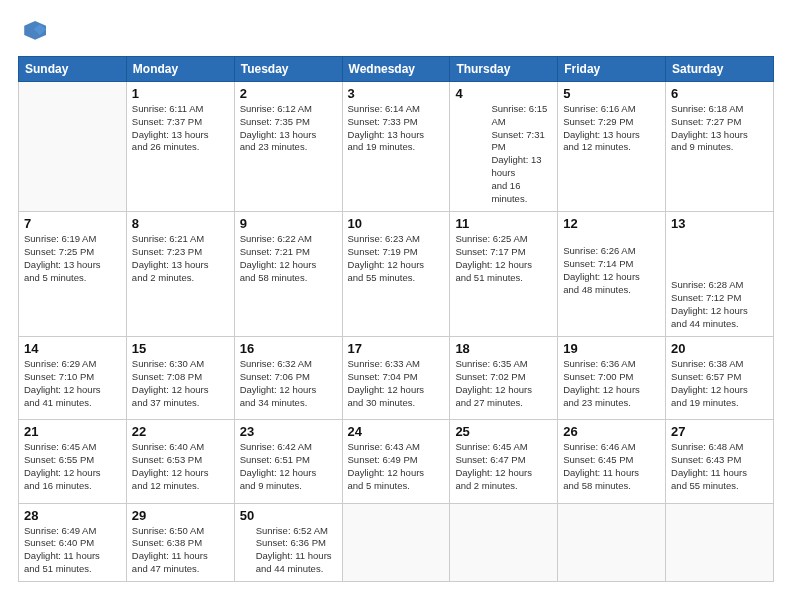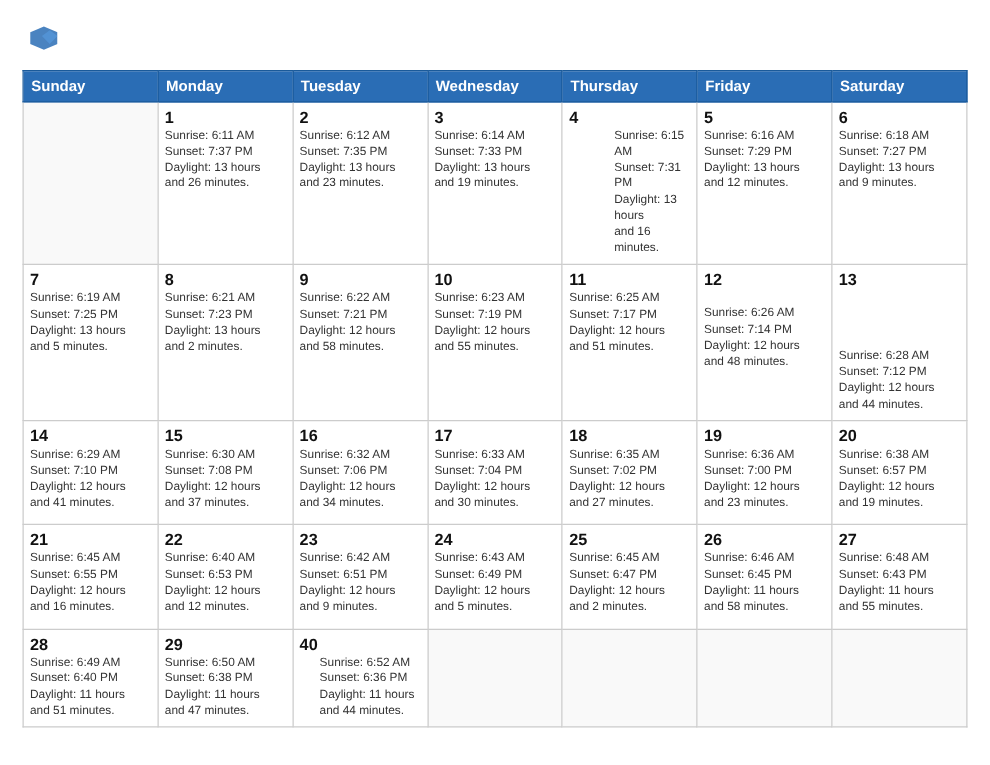--- a/index.html
+++ b/index.html
@@ -349,21 +349,21 @@
 and 51 minutes.</div>
           </td>
           <td>
             <span class="day-num">29</span>
             <div class="day-info" style="white-space: pre-line;">Sunrise: 6:50 AM
 Sunset: 6:38 PM
 Daylight: 11 hours
 and 47 minutes.</div>
           </td>
           <td>
-            <span class="day-num">40</span>
+            <span class="day-num">50</span>
             <div class="day-info" style="white-space: pre-line; margin-left: 16px;">Sunrise: 6:52 AM
 Sunset: 6:36 PM
 Daylight: 11 hours
 and 44 minutes.</div>
           </td>
           <td class="empty-cell"></td>
           <td class="empty-cell"></td>
           <td class="empty-cell"></td>
           <td class="empty-cell"></td>
         </tr>

